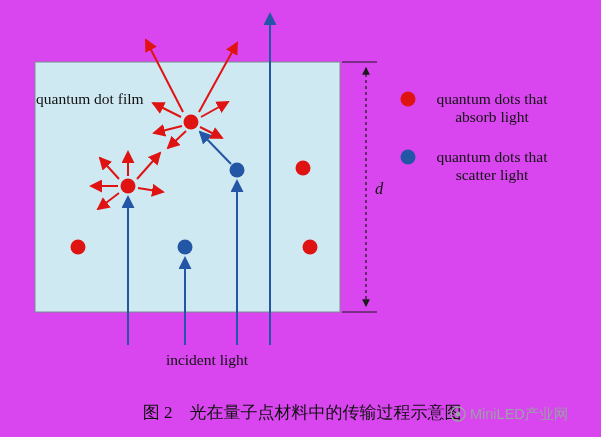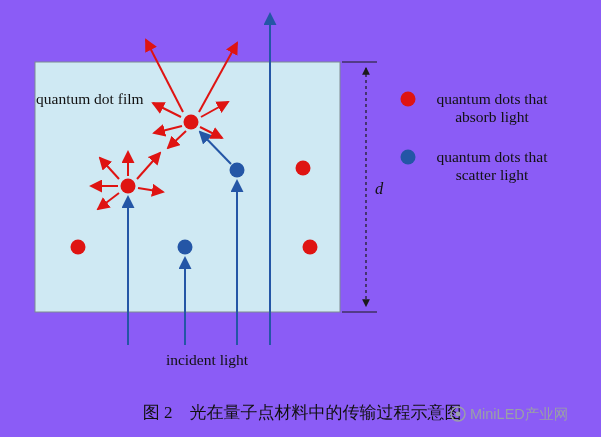--- a/index.html
+++ b/index.html
@@ -1,16 +1,16 @@
 <!DOCTYPE html>
 <html><head>
 <meta charset="utf-8">
 <style>
   html,body{margin:0;padding:0;background:#ffffff;}
-  .page{position:relative;width:601px;height:437px;background:#8b5cf6;overflow:hidden;
+  .page{position:relative;width:601px;height:437px;background:#d946ef;overflow:hidden;
         font-family:"Liberation Serif","DejaVu Serif",serif;}
   svg{position:absolute;left:0;top:0;}
   text{font-family:"Liberation Serif","DejaVu Serif",serif;fill:#111111;}
   .lbl{font-size:15.5px;}
   .legend-text{font-size:15.5px;}
   .cap{font-size:17px;}
   .dim{font-style:italic;font-size:16.5px;}
   .wm{font-family:"Liberation Sans","DejaVu Sans",sans-serif;font-size:14.5px;fill:#9aa0a6;}
 </style>
 </head>

